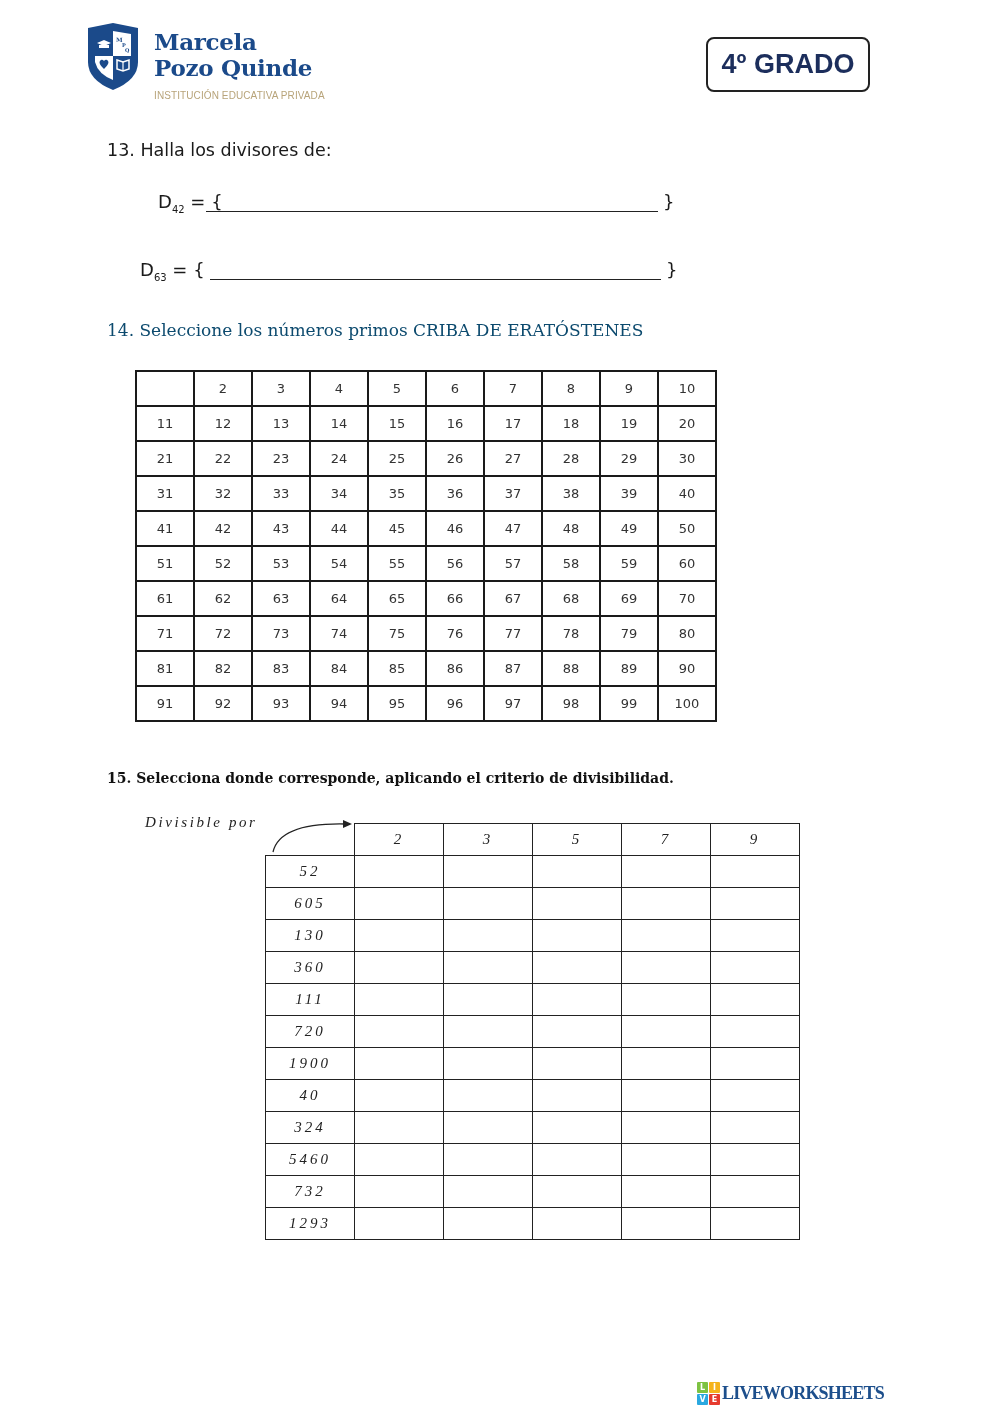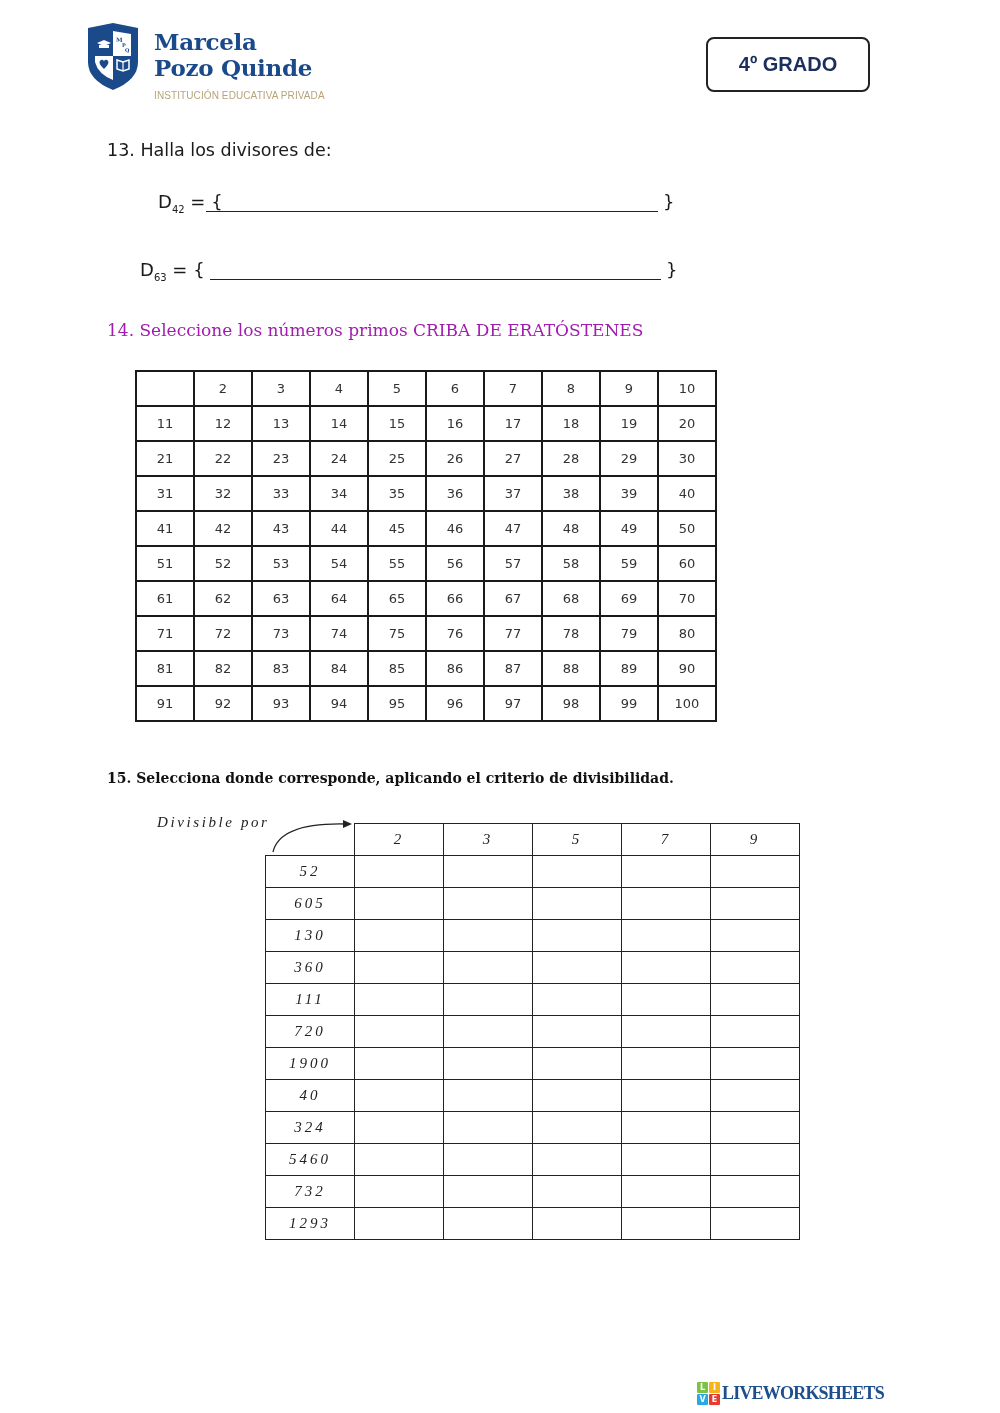--- a/index.html
+++ b/index.html
@@ -11,36 +11,36 @@
 
   
   #logo { left: 84px; top: 22px; width: 230px; height: 72px; }
   #logo svg { position: absolute; left: 0; top: 0; }
   .logo-name { position: absolute; left: 70px; font-family: "DejaVu Serif", serif; font-weight: bold; color: #1b4a8a; font-size: 23px; line-height: 24px; letter-spacing: -0.3px; }
   .logo-name.l1 { top: 8px; }
   .logo-name.l2 { top: 34px; }
   .logo-sub { position: absolute; left: 70px; top: 68px; font-family: Liberation Sans, sans-serif; font-size: 10px; color: #b8a47a; letter-spacing: 0.1px; white-space: nowrap; }
 
   
-  #grade { left: 706px; top: 37px; width: 164px; height: 55px; border: 2px solid #222; border-radius: 8px; box-sizing: border-box; display: flex; align-items: center; justify-content: center; font-family: "Liberation Sans", sans-serif; font-weight: bold; font-size: 20px; color: #1c2e5c; }
+  #grade { left: 706px; top: 37px; width: 164px; height: 55px; border: 2px solid #222; border-radius: 8px; box-sizing: border-box; display: flex; align-items: center; justify-content: center; font-family: "Liberation Sans", sans-serif; font-weight: bold; font-size: 27px; color: #1c2e5c; }
 
   
   .q13-title { left: 107px; top: 140px; font-family: "DejaVu Sans", sans-serif; font-size: 17.5px; color: #1a1a1a; }
   .div-row { font-family: "DejaVu Sans", sans-serif; font-size: 18px; color: #1a1a1a; }
   .div-row sub { font-size: 10px; }
   .blank-line { position: absolute; height: 0; border-bottom: 1.6px solid #222; }
 
   
-  .q14-title { left: 107px; top: 320px; font-family: "DejaVu Serif", serif; font-size: 17px; color: #a21caf; }
+  .q14-title { left: 107px; top: 320px; font-family: "DejaVu Serif", serif; font-size: 17px; color: #0c4a6e; }
   #sieve { left: 135px; top: 370px; border-collapse: collapse; }
   #sieve td { width: 58px; height: 35px; border: 2.2px solid #1a1a1a; text-align: center; font-family: "DejaVu Sans", sans-serif; font-size: 13px; color: #333; padding: 0; box-sizing: border-box; cursor: pointer; }
 
   
   .q15-title { left: 107px; top: 770px; font-family: "DejaVu Serif", serif; font-weight: bold; font-size: 14px; color: #111; }
-  .divisible-label { left: 145px; top: 814px; font-family: "Liberation Serif", serif; font-style: italic; font-size: 15px; letter-spacing: 2.6px; color: #222; margin-left: 12px; }
+  .divisible-label { left: 145px; top: 814px; font-family: "Liberation Serif", serif; font-style: italic; font-size: 15px; letter-spacing: 2.6px; color: #222; }
   #arrow { left: 265px; top: 815px; }
   #divtable { left: 265px; top: 823px; border-collapse: collapse; }
   #divtable td { border: 1.5px solid #222; height: 32px; padding: 0; box-sizing: border-box; text-align: center; font-family: "Liberation Serif", serif; font-style: italic; font-size: 15px; letter-spacing: 3px; color: #222; }
   #divtable td.num { width: 89px; }
   #divtable td.cell { width: 89px; cursor: pointer; }
   #divtable td.corner { border: none; }
 
   
   #lw { left: 697px; top: 1380px; height: 26px; display: flex; align-items: center; }
   .lw-blocks { display: grid; grid-template-columns: 11px 11px; grid-template-rows: 11px 11px; gap: 1px; margin-right: 2px; }

